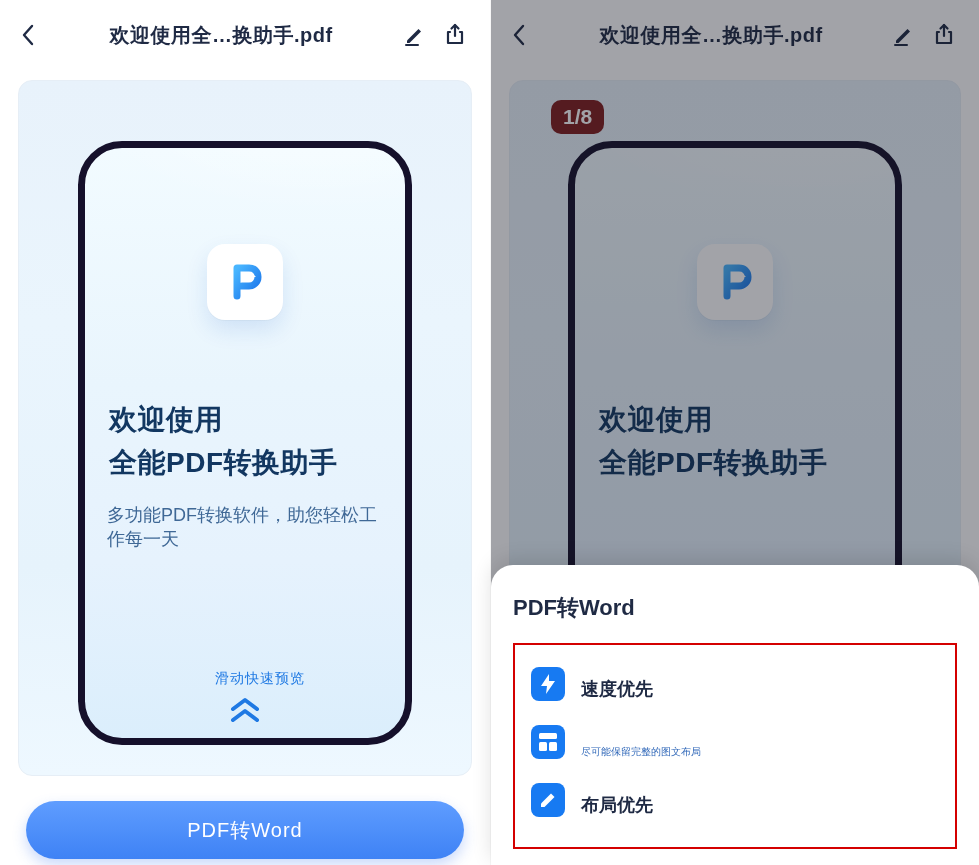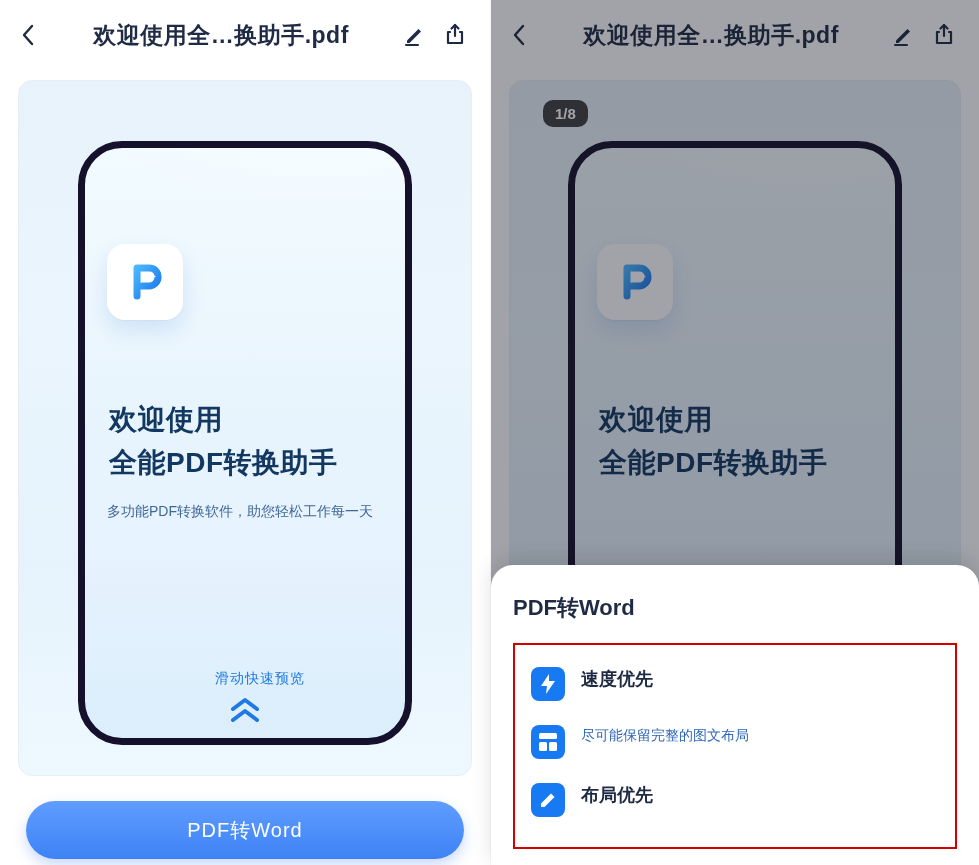--- a/index.html
+++ b/index.html
@@ -20,21 +20,21 @@
       height: 70px;
       display: flex;
       align-items: center;
       padding: 0 22px 0 18px;
       gap: 14px;
     }
     .nav .back { width: 22px; height: 22px; display:flex; align-items:center; justify-content:center; }
     .nav .title {
       flex: 1;
       text-align: center;
-      font-size: 23px;
+      font-size: 20px;
       font-weight: 600;
       color: #1f2a44;
       letter-spacing: 0.5px;
       white-space: nowrap; overflow: hidden; text-overflow: ellipsis;
     }
     .nav .icon-btn { width: 26px; height: 26px; display:flex; align-items:center; justify-content:center; }
     .nav svg { display:block; }
 
     
     .card {
@@ -50,38 +50,38 @@
       overflow: hidden;
       position: relative;
     }
     .phone {
       width: 334px;
       border-radius: 44px;
       border: 7px solid #15102b;
       background: linear-gradient(180deg, #f2fbff 0%, #e9f5fd 40%, #e6f2fd 70%, #dbeefc 100%);
       position: relative;
       padding: 40px 22px 10px;
-      display: flex; flex-direction: column; 
+      display: flex; flex-direction: column; align-items: center;
       overflow: hidden;
     }
     .sheen {
       position:absolute; inset: -12% -5% auto -5%; height: 55%;
       background: radial-gradient(120% 70% at 70% 0%, rgba(255,255,255,0.55) 0%, rgba(255,255,255,0) 60%);
       pointer-events:none;
     }
     .app-icon {
       width: 76px; height: 76px; border-radius: 18px;
       background: #fff;
       box-shadow: 0 10px 22px rgba(0,80,200,0.12), 0 1px 0 rgba(0,0,0,0.03);
       display:flex; align-items:center; justify-content:center;
       margin-top: 56px;
     }
     .big-title { margin-top: 78px; align-self: flex-start; width: 100%; padding: 0 2px; }
     .big-title .line { font-size: 28px; color: #123761; font-weight: 700; line-height: 1.55; letter-spacing: 0.5px; }
-    .subtitle { margin-top: 18px; font-size: 14px; color: #3f6896; align-self: flex-start; }
+    .subtitle { margin-top: 18px; font-size: 18px; color: #3f6896; align-self: flex-start; }
     .swipe { margin-top: auto; text-align:center; }
     .swipe .txt { font-size: 14px; color: #1f79e3; letter-spacing: 1px; margin-left: 30px; }
     .swipe .chev { margin-top: 8px; }
 
     
     .cta-wrap { position: absolute; left: 0; right: 0; bottom: 6px; padding: 0 26px; }
     .cta {
       width: 100%; height: 58px; border-radius: 30px;
       background: linear-gradient(180deg, #5f9dff 0%, #3e82f5 100%);
       box-shadow: 0 6px 14px rgba(60,120,240,0.28);
@@ -89,39 +89,39 @@
       color:#fff; font-size: 20px; font-weight: 500; letter-spacing: 1px;
     }
 
     
     .dim-overlay { position:absolute; inset:0; background: rgba(22,26,38,0.40); }
     .right .card { filter: none; }
     .right .nav { position: relative; z-index: 0; }
     .right .nav .title, .right .nav svg { z-index:0; }
 
     .page-badge {
-      position: absolute; top: 100px; left: 52px;
-      background: #404040; color: #fff; font-size: 15px; font-weight: 600;
+      position: absolute; top: 100px; left: 60px;
+      background: #7f1d1d; color: #fff; font-size: 21px; font-weight: 600;
       padding: 5px 12px; border-radius: 10px;
     }
 
     .sheet {
       position:absolute; left:0; right:0; bottom:0;
       background: #fff;
       border-top-left-radius: 22px; border-top-right-radius: 22px;
       box-shadow: 0 -6px 20px rgba(0,0,0,0.12);
       padding: 28px 22px 16px;
       z-index: 3;
     }
     .sheet-title { font-size: 22px; font-weight: 700; color: #1f2a44; margin-bottom: 20px; }
     .options { border: 2px solid #d40000; padding: 10px 12px 18px; }
-    .opt { display:flex; align-items:flex-start; gap: 16px; padding: 12px 4px; }
+    .opt { display:flex; align-items:flex-end; gap: 16px; padding: 12px 4px; }
     .opt .ico { width: 34px; height: 34px; border-radius: 8px; background:#177af2; display:flex; align-items:center; justify-content:center; flex: 0 0 34px; }
     .opt .texts .t1 { font-size: 18px; color:#1f2a44; font-weight: 600; }
-    .opt .texts .t2 { font-size: 14px; color:#2f67b8; margin-top: 2px; }
+    .opt .texts .t2 { font-size: 10px; color:#2f67b8; margin-top: 2px; }
 
   </style>
 </head>
 <body>
 
 <div class="screen left">
   <div class="nav">
     <div class="back">
       <svg width="16" height="24" viewBox="0 0 16 24">
           <path d="M11 3 L3 12 L11 21" stroke="#1f2a44" stroke-width="2.4" fill="none" stroke-linecap="round" stroke-linejoin="round"></path>

